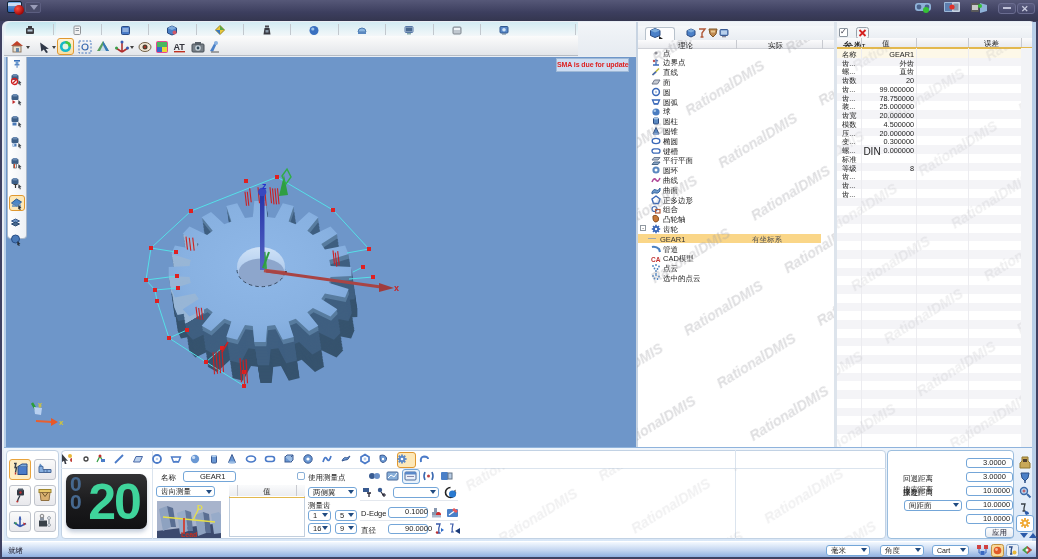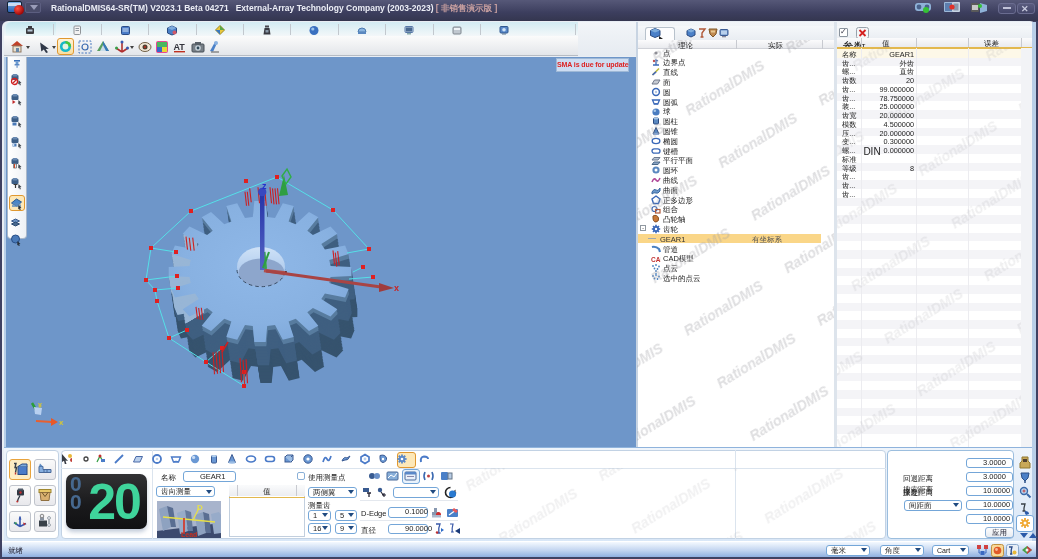--- a/index.html
+++ b/index.html
@@ -7,21 +7,20 @@
 .tt{white-space:nowrap;}
 </style></head><body>
 <div id="win">
 
 <div class="abs" style="left:0;top:0;width:1038px;height:21px;background:linear-gradient(#565878,#3c3e5e 60%,#34364f);"></div>
 <div class="abs" style="left:7px;top:1px;width:15px;height:12px;background:linear-gradient(#7ab0e8,#2a60b0);border-radius:2px;border:1px solid #123;"></div>
 <div class="abs" style="left:8px;top:3px;width:13px;height:3px;background:#dce8f8;opacity:.85;"></div>
 <div class="abs" style="left:14px;top:5px;width:10px;height:10px;background:radial-gradient(circle at 35% 35%,#ff5040,#a00808 70%);border-radius:50%;"></div>
 <div class="abs" style="left:25px;top:2px;width:16px;height:11px;background:#4a4c6a;border:1px solid #5c5e80;border-radius:2px;"></div>
 <div class="abs" style="left:30px;top:5px;width:0;height:0;border-left:4px solid transparent;border-right:4px solid transparent;border-top:5px solid #9a9cb8;"></div>
-<div class="abs tt" style="left:51px;top:3px;font-size:8.5px;font-weight:bold;color:#eceef6;">RationalDMIS64-SR(TM) V2023.1 Beta 04271&nbsp;&nbsp;&nbsp;External-Array Technology Company (2003-2023) <span style="color:#c9a0a0;">[ 非销售演示版 ]</span></div>
 
 <svg class="abs" style="left:915px;top:1px;" width="16" height="13" viewBox="0 0 16 13">
       <rect x="0" y="2" width="16" height="8" rx="3" fill="#8fb2d8"></rect>
       <circle cx="4" cy="6" r="2.4" fill="#49618a"></circle>
       <circle cx="12" cy="6" r="2.4" fill="#49618a"></circle>
       <circle cx="11" cy="9" r="3" fill="#35c235"></circle>
     </svg>
 <svg class="abs" style="left:944px;top:1px;" width="16" height="13" viewBox="0 0 16 13">
       <rect x="0" y="1" width="9" height="10" rx="1" fill="#9db8d8"></rect>
       <rect x="1" y="2" width="7" height="8" fill="#5c7eae"></rect>

